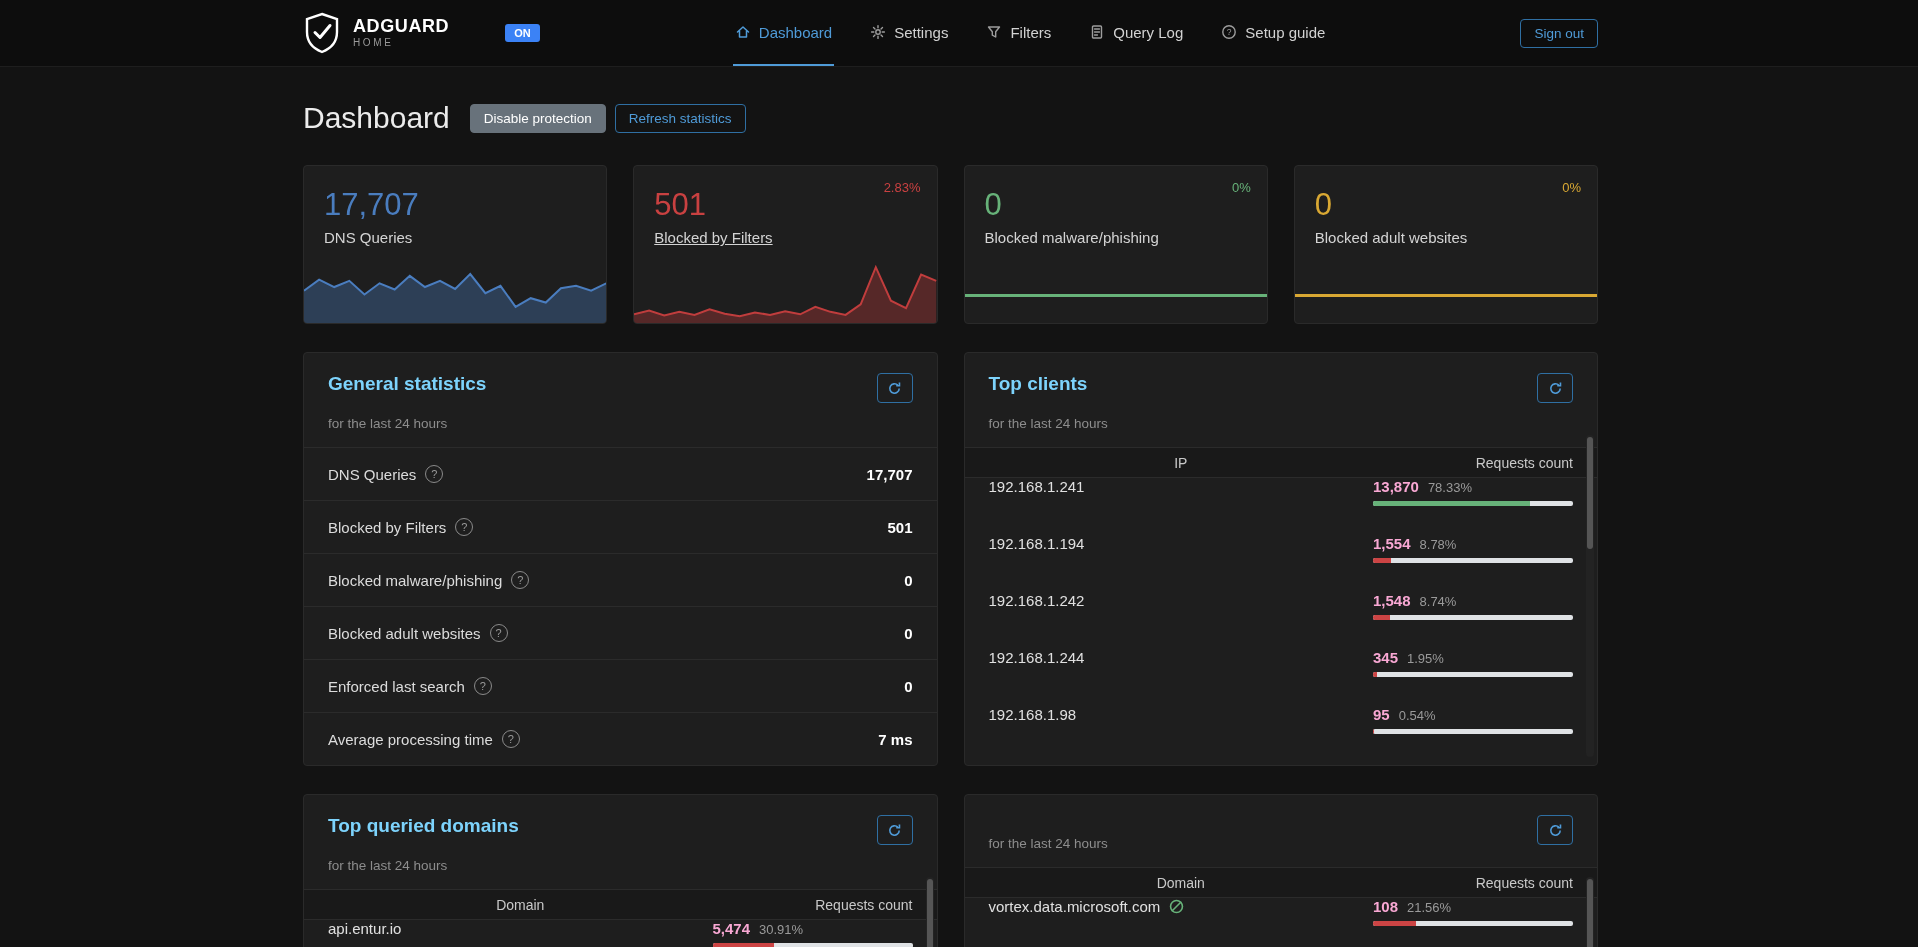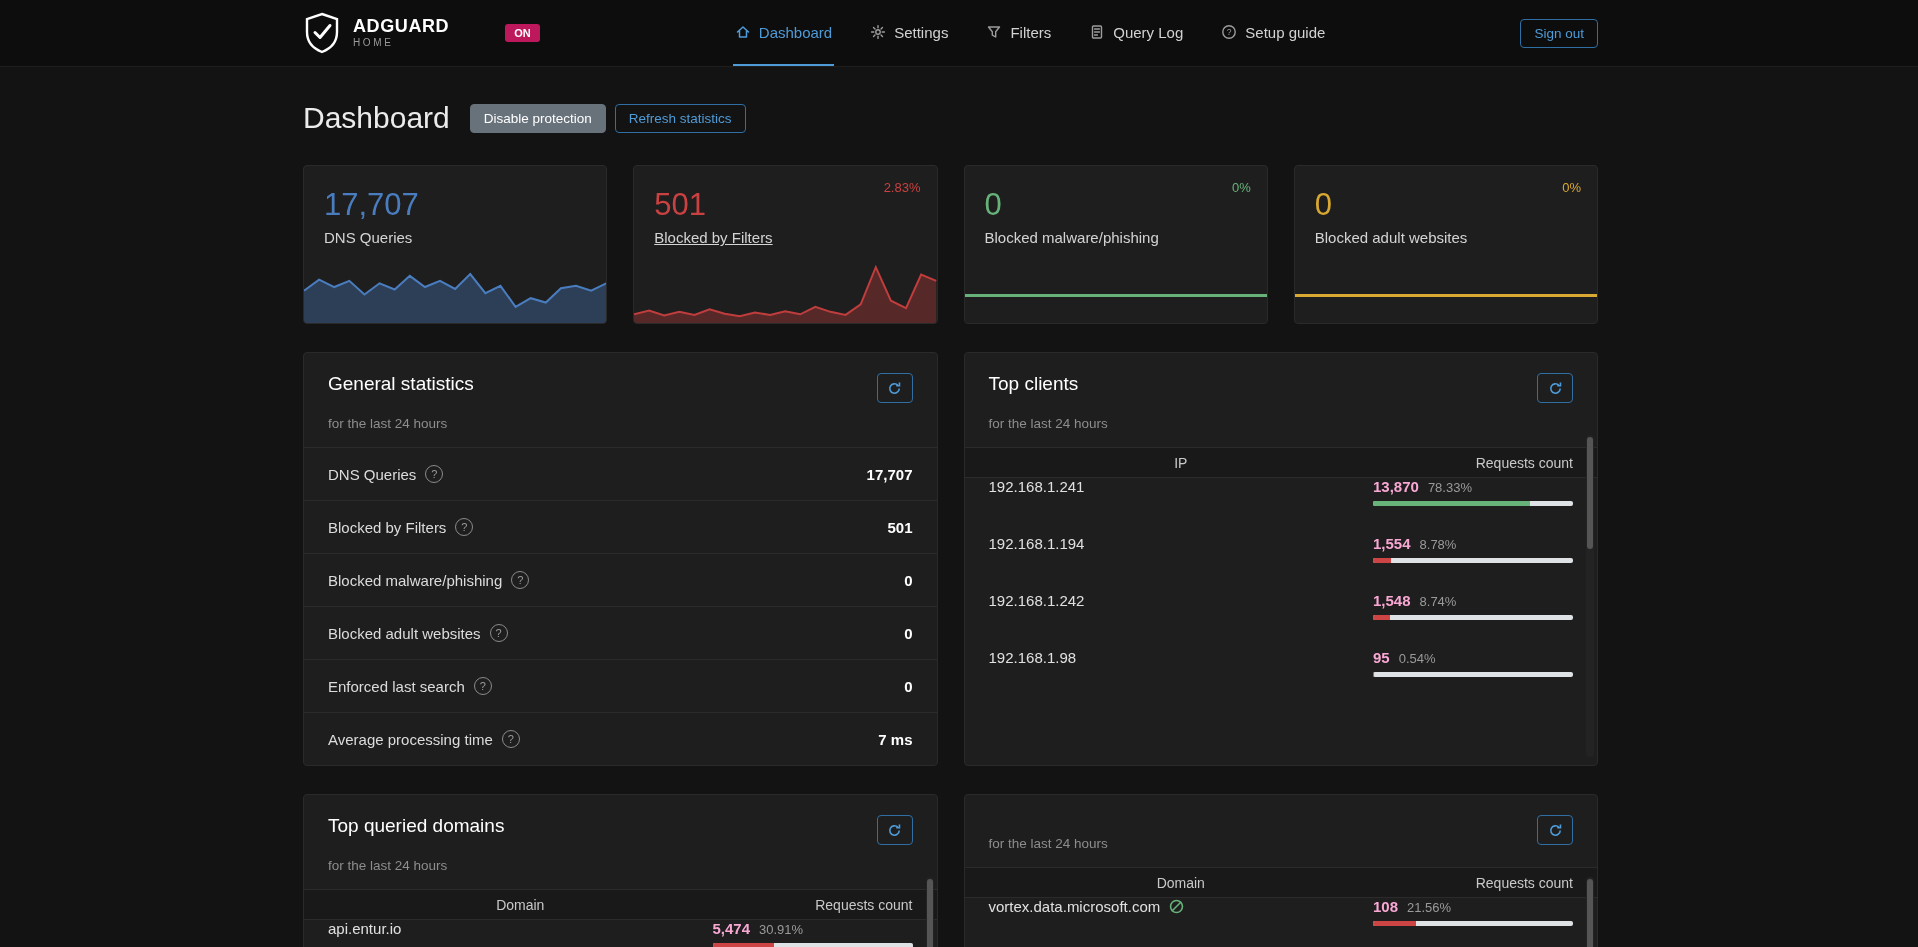--- a/index.html
+++ b/index.html
@@ -41,21 +41,21 @@
   .stat-value { font-size:31px; font-weight:500; margin:22px 0 0 20px; line-height:1.1; }
   .stat-label { font-size:15px; color:#d4d4d4; margin:7px 20px 0 20px; }
   .stat-label.link { text-decoration:underline; cursor:pointer; display:inline-block; }
   .stat-pct { position:absolute; top:14px; right:16px; font-size:13px; }
   .spark { position:absolute; left:0; right:0; bottom:0; width:100%; height:62px; display:block; }
   .flatline { position:absolute; left:0; right:0; bottom:26px; height:3px; }
   
   .two-grid { display:grid; grid-template-columns:1fr 1fr; gap:26px; margin-top:28px; align-items:stretch; }
   .card { position:relative; background:#1e1e1e; border:1px solid #2a2a2a; border-radius:4px; }
   .card-head { padding:20px 24px 16px; position:relative; }
-  .card-title { font-size:19px; font-weight:400; color:#ffffff; margin:0; }
+  .card-title { font-size:19px; font-weight:700; color:#7dd3fc; margin:0; }
   .card-sub { font-size:13.5px; color:#8d8d8d; margin-top:21px; }
   .refresh-btn { position:absolute; top:20px; right:24px; width:36px; height:30px; background:transparent;
                  border:1px solid #2f6fa3; border-radius:4px; color:#4f9bd8;
                  display:flex; align-items:center; justify-content:center; cursor:pointer; }
   
   .gs-row { display:flex; align-items:center; justify-content:space-between; height:53px;
             padding:0 24px; border-top:1px solid #2b2b2b; }
   .gs-label { display:flex; align-items:center; gap:9px; font-size:15px; color:#dcdcdc; }
   .qicon { width:18px; height:18px; border:1px solid #8a8a8a; border-radius:50%; color:#9a9a9a;
            font-size:11px; display:inline-flex; align-items:center; justify-content:center; cursor:pointer; flex:none; }
@@ -92,21 +92,21 @@
       <span style="display:flex;">
         <svg width="38" height="42" viewBox="0 0 38 42">
           <path d="M19 2 L34 7 V20 C34 30 28 36.5 19 40 C10 36.5 4 30 4 20 V7 Z" fill="none" stroke="#ffffff" stroke-width="2.4"></path>
           <path d="M12 20.5 L17 25.5 L27 13.5" fill="none" stroke="#ffffff" stroke-width="3" stroke-linecap="round" stroke-linejoin="round"></path>
         </svg>
       </span>
       <span class="brand-text">
         <span class="brand-name">ADGUARD</span>
         <span class="brand-sub">HOME</span>
       </span>
-      <span class="on-badge" style="background: #be185d; margin-left: 44px;">ON</span>
+      <span class="on-badge" style="background: #3b82f6; margin-left: 44px;">ON</span>
     </a>
 
     <div class="nav-menu">
       <a class="nav-item active">
         <span class="nicon">
           <svg width="16" height="16" viewBox="0 0 16 16">
               <path d="M2.5 8 8 3l5.5 5M4.5 6.8V13h7V6.8" fill="none" stroke="currentColor" stroke-width="1.5" stroke-linecap="round" stroke-linejoin="round"></path>
             </svg>
         </span>
         <span>Dashboard</span>
@@ -304,20 +304,32 @@
           <div class="cnt-line">
               <span class="cnt">1,548</span>
               <span class="pct">8.74%</span>
             </div>
           <div class="bar">
               <div class="bar-fill" style="width: 8.74%; background: rgb(204, 68, 68);"></div>
             </div>
         </div>
       </div>
       <div class="trow">
+        <div class="c1"><span class="cell-link">192.168.1.244</span></div>
+        <div class="c2">
+          <div class="cnt-line">
+              <span class="cnt">345</span>
+              <span class="pct">1.95%</span>
+            </div>
+          <div class="bar">
+              <div class="bar-fill" style="width: 1.95%; background: rgb(204, 68, 68);"></div>
+            </div>
+        </div>
+      </div>
+      <div class="trow">
         <div class="c1"><span class="cell-link">192.168.1.98</span></div>
         <div class="c2">
           <div class="cnt-line">
               <span class="cnt">95</span>
               <span class="pct">0.54%</span>
             </div>
           <div class="bar">
               <div class="bar-fill" style="width: 0.54%; background: rgb(204, 68, 68);"></div>
             </div>
         </div>

